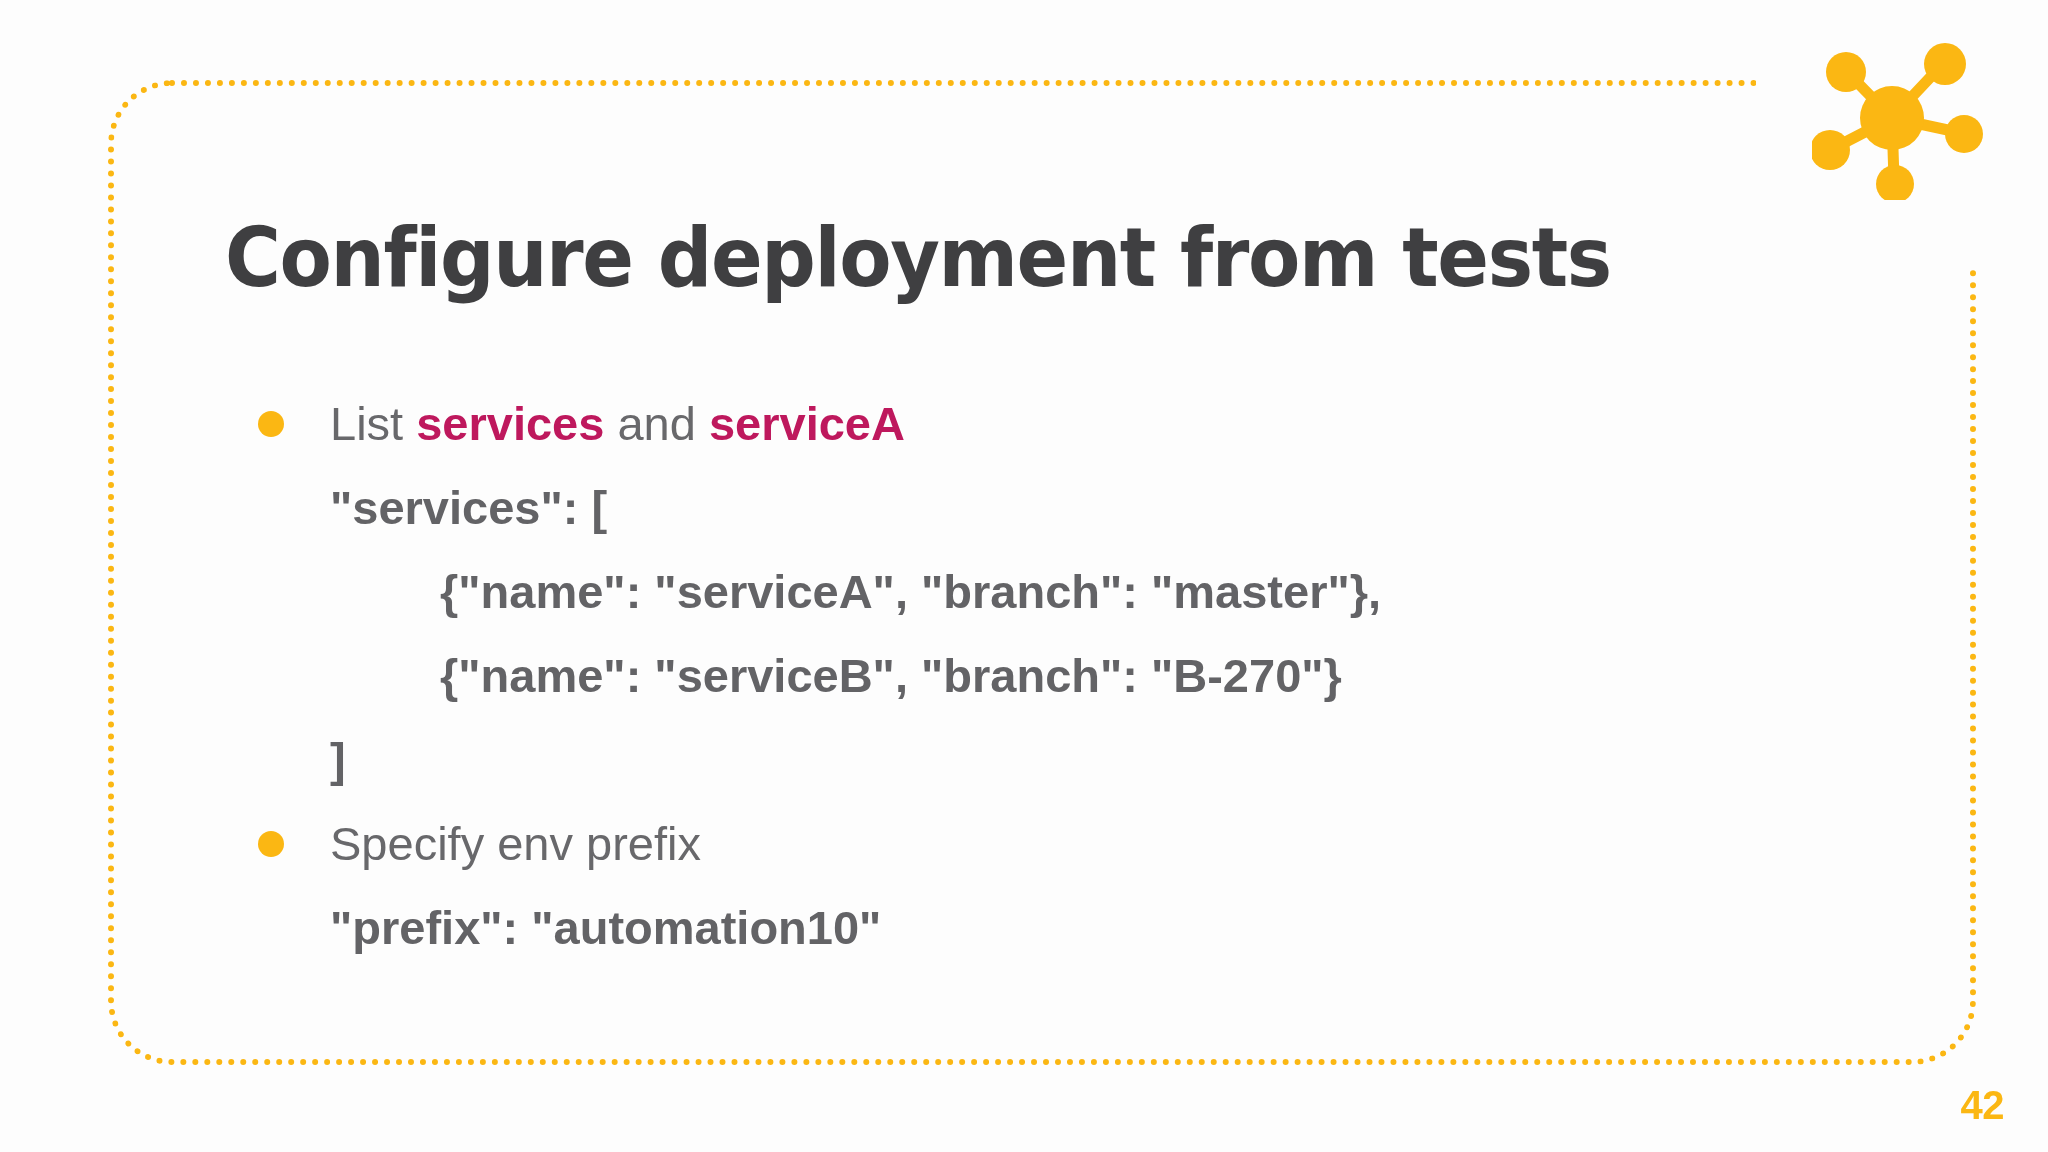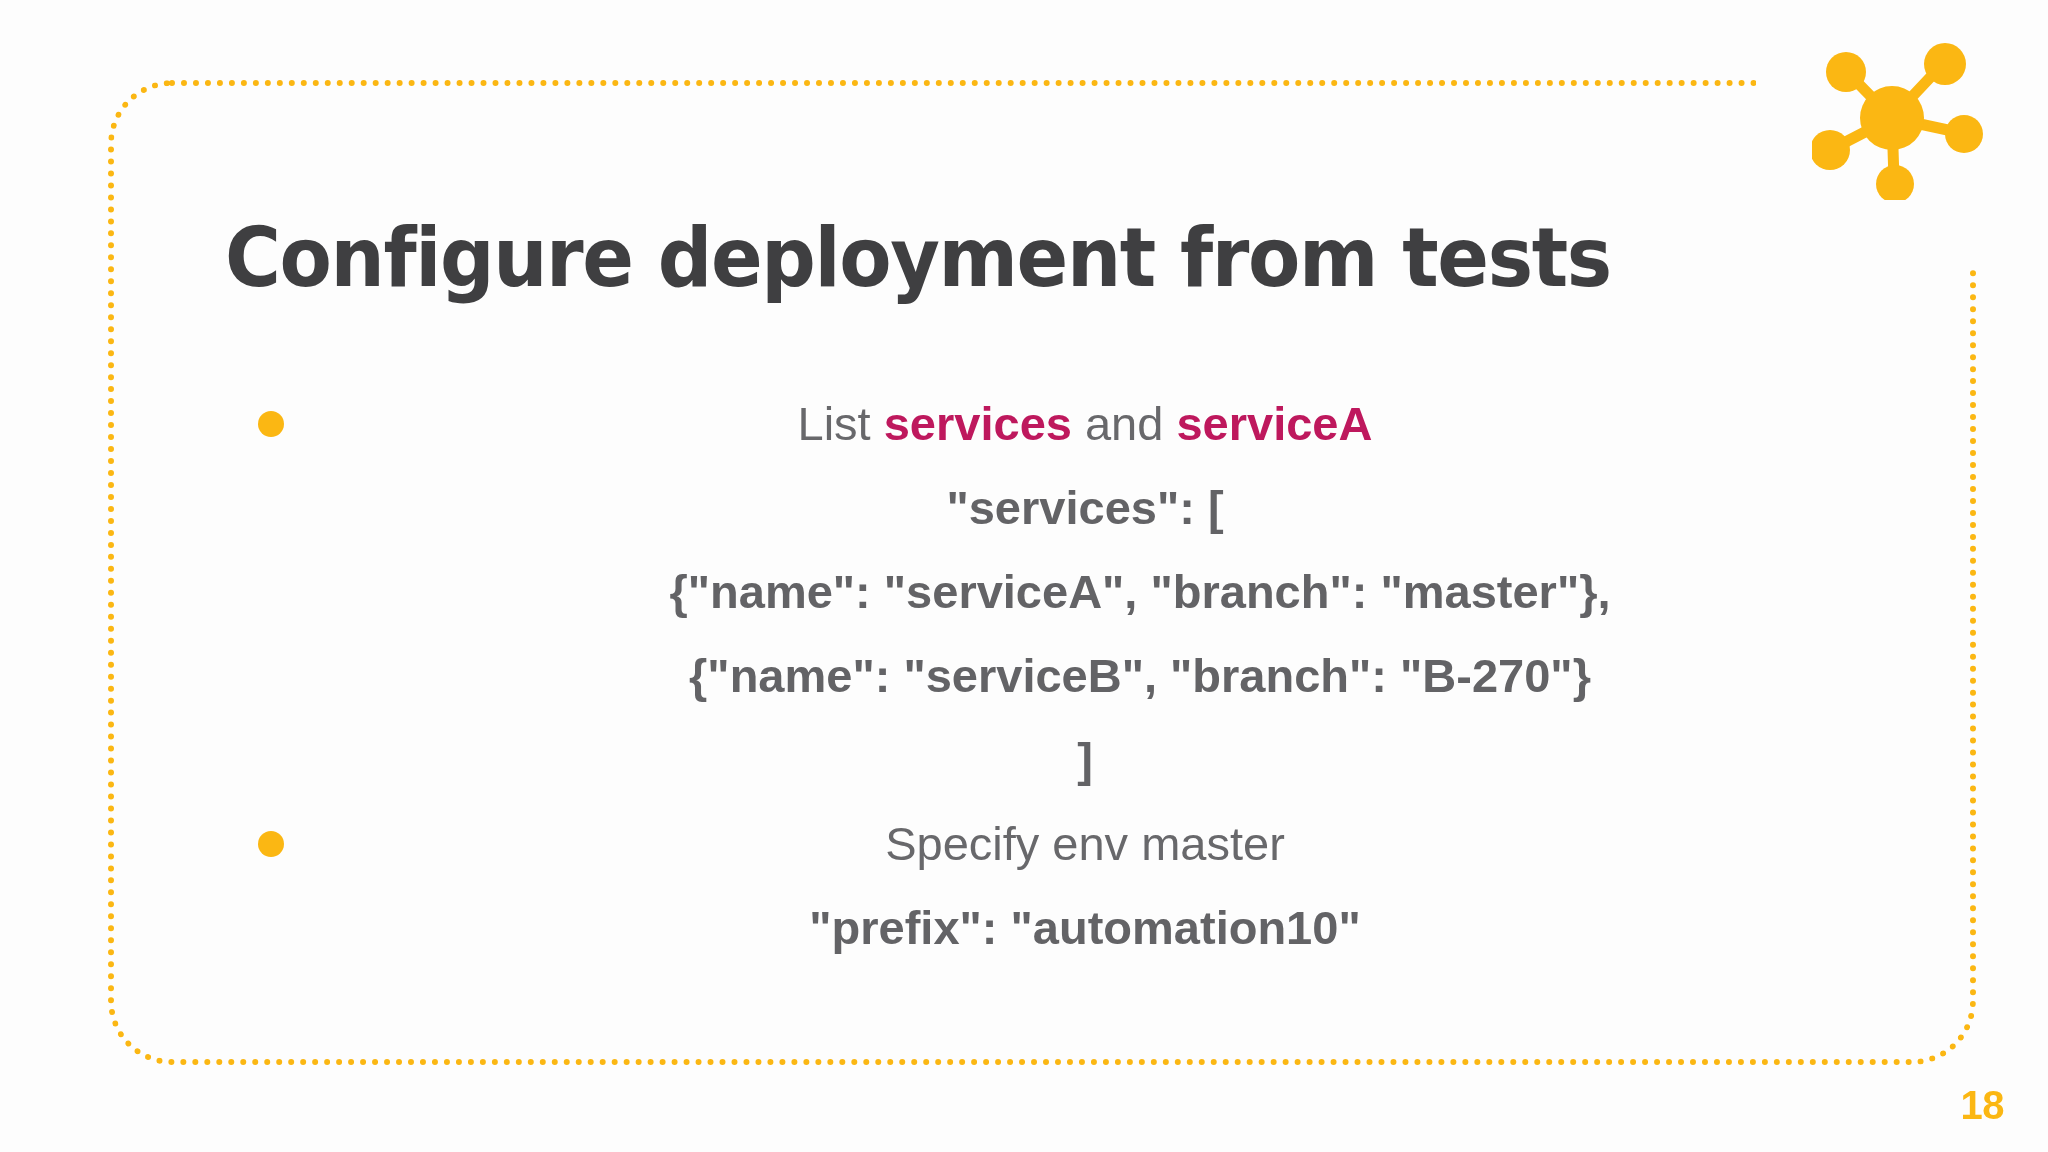--- a/index.html
+++ b/index.html
@@ -10,21 +10,20 @@
   }
   body {
     font-family: "Liberation Sans", sans-serif;
   }
   .slide {
     position: relative;
     width: 2048px;
     height: 1152px;
     background: #fdfdfd;
     overflow: hidden;
-    text-align: center;
   }
 
   
   .frame {
     position: absolute;
     left: 108px;
     top: 80px;
     width: 1868px;
     height: 985px;
     border: 6px dotted #fbb713;
@@ -162,22 +161,22 @@
 
     <div class="line line-code">"services": [</div>
 
     <div class="line line-code indent">{"name": "serviceA", "branch": "master"},</div>
 
     <div class="line line-code indent">{"name": "serviceB", "branch": "B-270"}</div>
 
     <div class="line line-code">]</div>
 
     <div class="line line-bullet">
-      <span class="dot"></span><span>Specify env master</span>
+      <span class="dot"></span><span>Specify env prefix</span>
     </div>
 
     <div class="line line-code">"prefix": "automation10"</div>
 
   </div>
 
-  <div class="page-number">18</div>
+  <div class="page-number">42</div>
 
 </div>
 
 </body></html>

